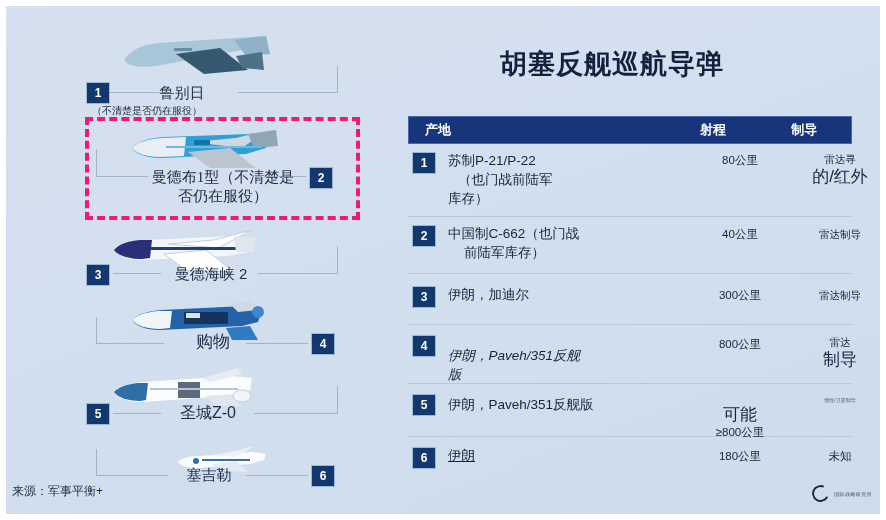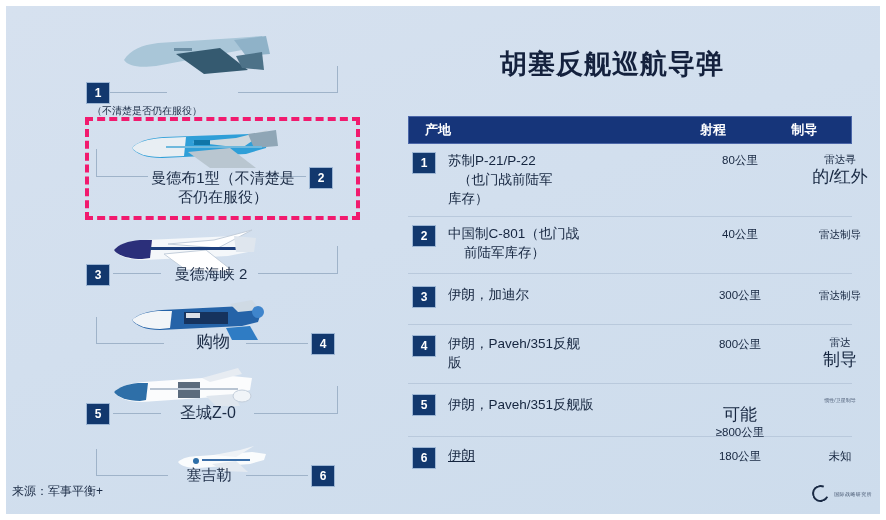--- a/index.html
+++ b/index.html
@@ -23,21 +23,21 @@
     letter-spacing:0;
   }
   .item-label{
     position:absolute;text-align:center;color:#1b2b45;
     font-size:15px;line-height:19px;white-space:nowrap;
   }
   .item-sub{
     position:absolute;text-align:left;color:#1b2b45;
     font-size:10px;line-height:17px;white-space:nowrap;
   }
-  .lbl-2{white-space:normal;width:150px;text-align:center;}
+  .lbl-2{white-space:normal;width:150px;text-align:center;font-family:Liberation Serif, serif;}
   .conn{position:absolute;background:#9fb3c9;}
   .conn-h{height:1px;}
   .conn-v{width:1px;}
 
   
   .art{position:absolute;}
   .art svg{display:block;}
 
   
   #highlight-box{
@@ -108,20 +108,21 @@
       <path d="M60 24 L104 18 L132 40 L88 44 Z" fill="#355a70"></path>
       <path d="M118 10 L150 6 L154 24 L130 26 Z" fill="#8fb2c8"></path>
       <path d="M120 26 L146 22 L148 40 L126 38 Z" fill="#4d7288"></path>
       <rect x="58" y="18" width="18" height="3" fill="#6b8da3"></rect>
     </svg>
   </div>
   <div class="conn conn-h" style="left:103px;top:86px;width:58px;"></div>
   <div class="conn conn-h" style="left:232px;top:86px;width:100px;"></div>
   <div class="conn conn-v" style="left:331px;top:60px;height:27px;"></div>
   <div class="badge" style="left:80px;top:76px;">1</div>
+  <div class="item-label" style="left:121px;top:77px;width:110px;">鲁别日</div>
   <div class="item-sub" style="left:86px;top:96px;width:180px;">（不清楚是否仍在服役）</div>
 
   <div id="highlight-box"></div>
 
   <div class="art" style="left:120px;top:120px;">
     <svg width="160" height="46" viewBox="0 0 160 46">
       <path d="M6 22 C12 15 24 12 38 11 L124 8 L142 10 L140 22 L120 28 L36 32 C20 32 10 28 6 22 Z" fill="#2f9fd8"></path>
       <path d="M6 22 C11 16 22 13 36 12 L60 11 L58 30 L34 31 C20 31 10 27 6 22 Z" fill="#e8eef3"></path>
       <path d="M66 16 L110 12 L142 4 L116 22 Z" fill="#cfd8de"></path>
       <path d="M62 26 L104 22 L130 42 L84 42 Z" fill="#b9c6d0"></path>
@@ -223,21 +224,21 @@
       </div>
       <div class="cell-guide" style="top:8px;">
         <span class="t-sm">雷达寻</span>
         <span class="t-lg">的/红外</span>
       </div>
     </div>
 
     <div class="row" style="height:56px;">
       <div class="badge" style="top:8px;">2</div>
       <div class="cell-origin" style="top:7px;">
-        <span>中国制C-801（也门战</span>
+        <span>中国制C-662（也门战</span>
         <span style="display:block;margin-left:16px;">前陆军库存）</span>
       </div>
       <div class="cell-range" style="top:10px;">
         <span class="t-md">40公里</span>
       </div>
       <div class="cell-guide" style="top:10px;">
         <span class="t-sm">雷达制导</span>
       </div>
     </div>
 
@@ -249,21 +250,21 @@
       <div class="cell-range" style="top:14px;">
         <span class="t-md">300公里</span>
       </div>
       <div class="cell-guide" style="top:14px;">
         <span class="t-sm">雷达制导</span>
       </div>
     </div>
 
     <div class="row" style="height:58px;">
       <div class="badge" style="top:10px;">4</div>
-      <div class="cell-origin" style="top:9px;">
+      <div class="cell-origin" style="top:21px;font-style:italic;">
         <span>伊朗，Paveh/351反舰</span>
         <span style="display:block;">版</span>
       </div>
       <div class="cell-range" style="top:12px;">
         <span class="t-md">800公里</span>
       </div>
       <div class="cell-guide" style="top:10px;">
         <span class="t-sm">雷达</span>
         <span class="t-lg">制导</span>
       </div>

